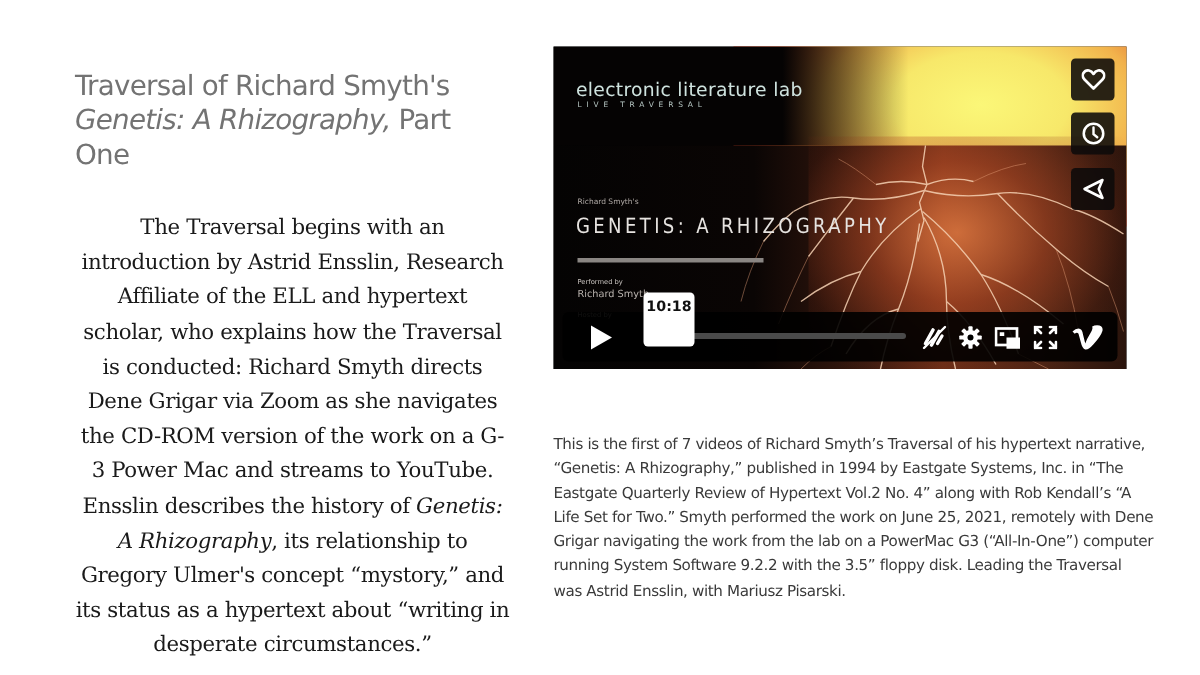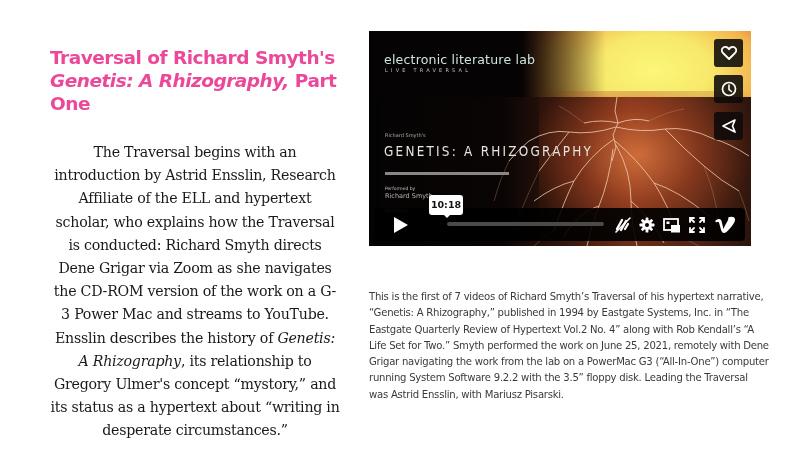--- a/index.html
+++ b/index.html
@@ -10,24 +10,24 @@
     body { position: relative; }
 
     
     .left-col {
       position: absolute;
       left: 50px; top: 46px;
       width: 290px;
     }
     .article-title {
       font-family: "DejaVu Sans", sans-serif;
-      font-weight: bold;
+      font-weight: normal;
       font-size: 18.5px;
       line-height: 23px;
-      color: #ec4899;
+      color: #737373;
       letter-spacing: -0.5px;
     }
     .article-title .em { font-style: italic; }
     .article-body {
       margin-top: 26px;
       font-family: "DejaVu Serif", serif;
       font-size: 14.2px;
       line-height: 23.2px;
       color: #1a1a1a;
       letter-spacing: -0.25px;
@@ -160,21 +160,21 @@
       border-radius: 2px;
     }
     .ctrl-icon {
       position: absolute; top: 7px;
       width: 20px; height: 20px;
       display: flex; align-items: center; justify-content: center;
     }
     .time-tooltip {
       position: absolute;
       left: 60px; top: 164px;
-      width: 34px; height: 20px;
+      width: 34px; height: 36px;
       background: #ffffff;
       border-radius: 3px;
       font-family: "DejaVu Sans", sans-serif;
       font-weight: bold;
       font-size: 9.5px;
       color: #111;
       text-align: center;
       line-height: 20px;
     }
     .time-tooltip::after {

